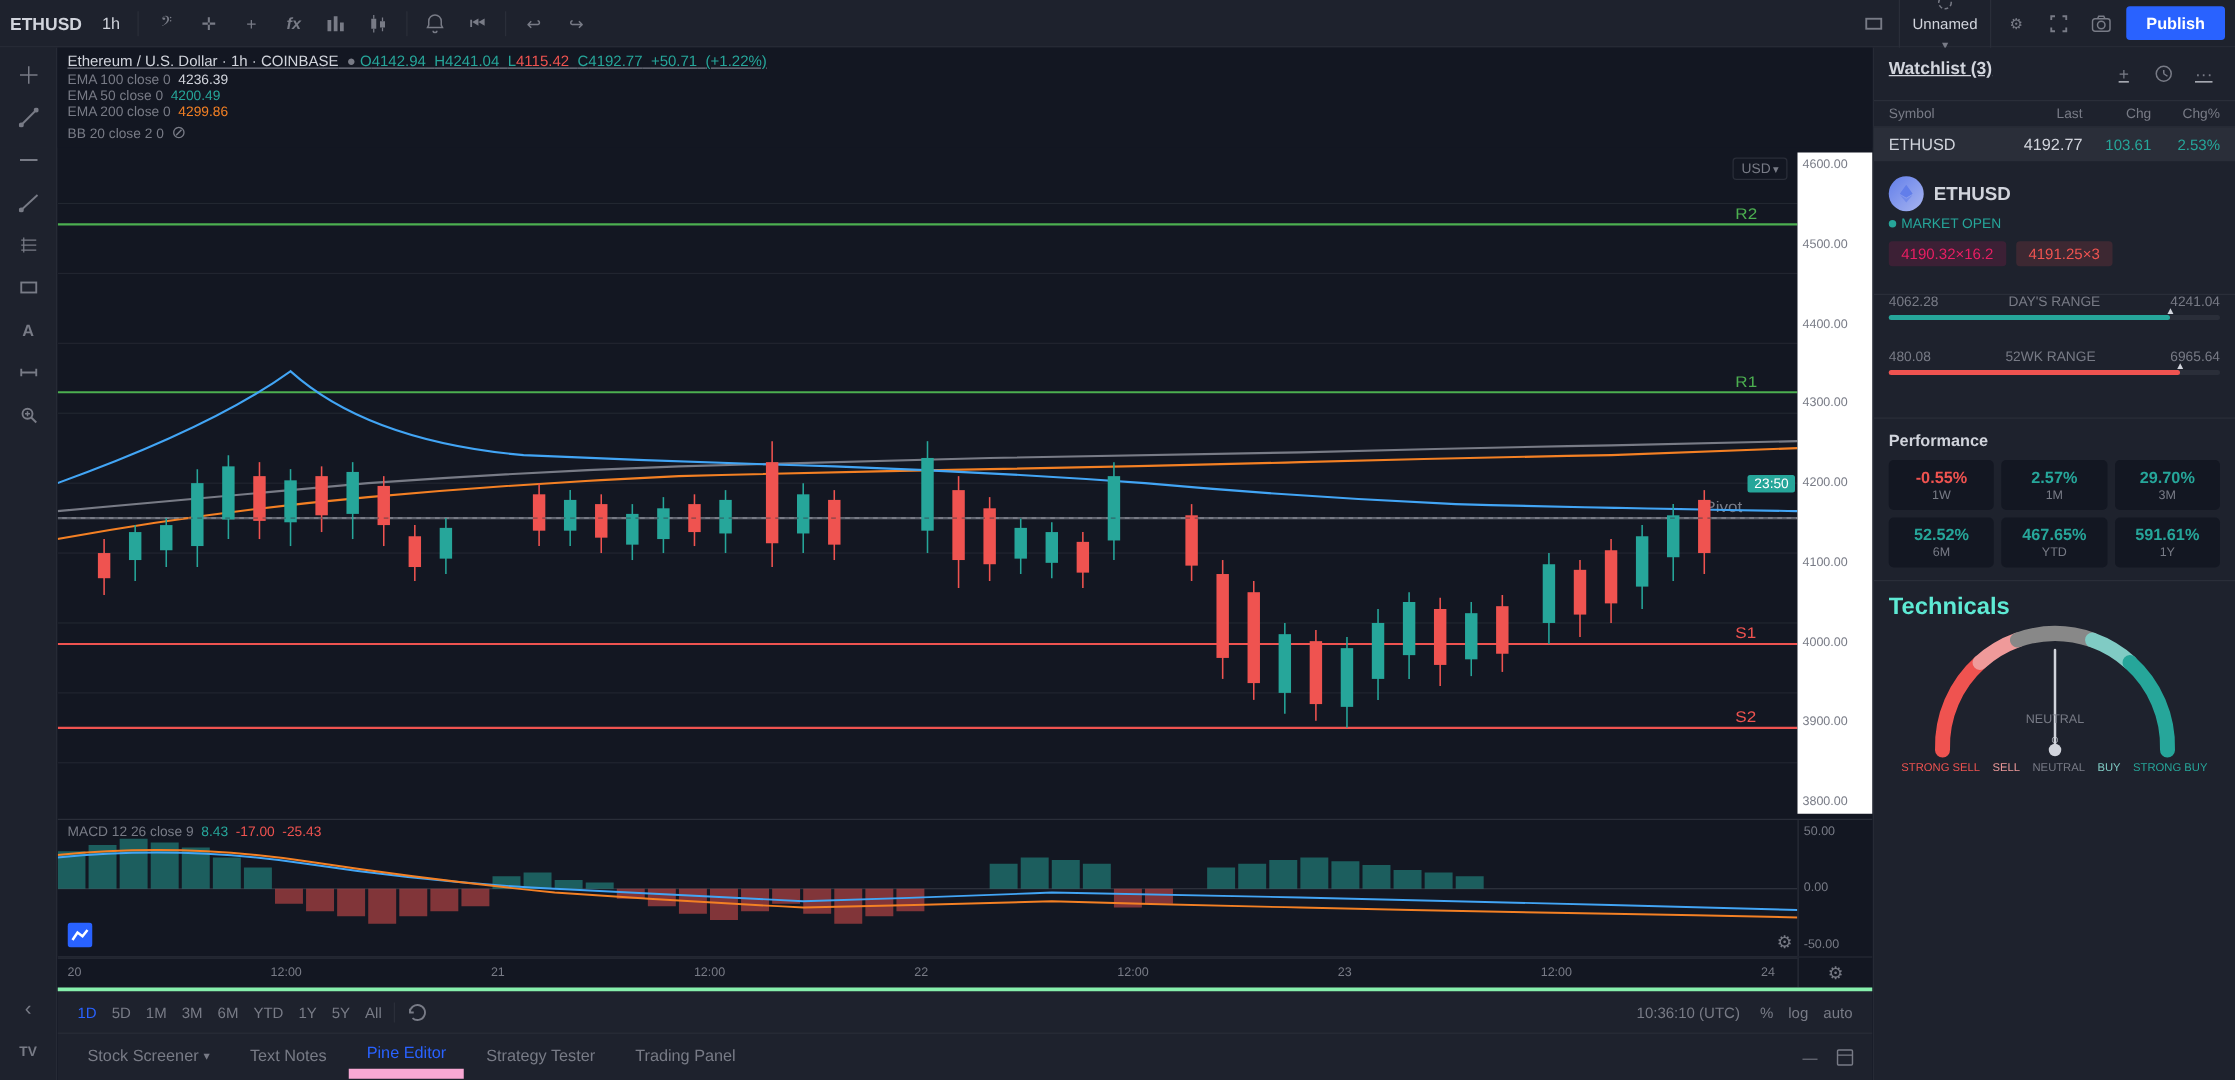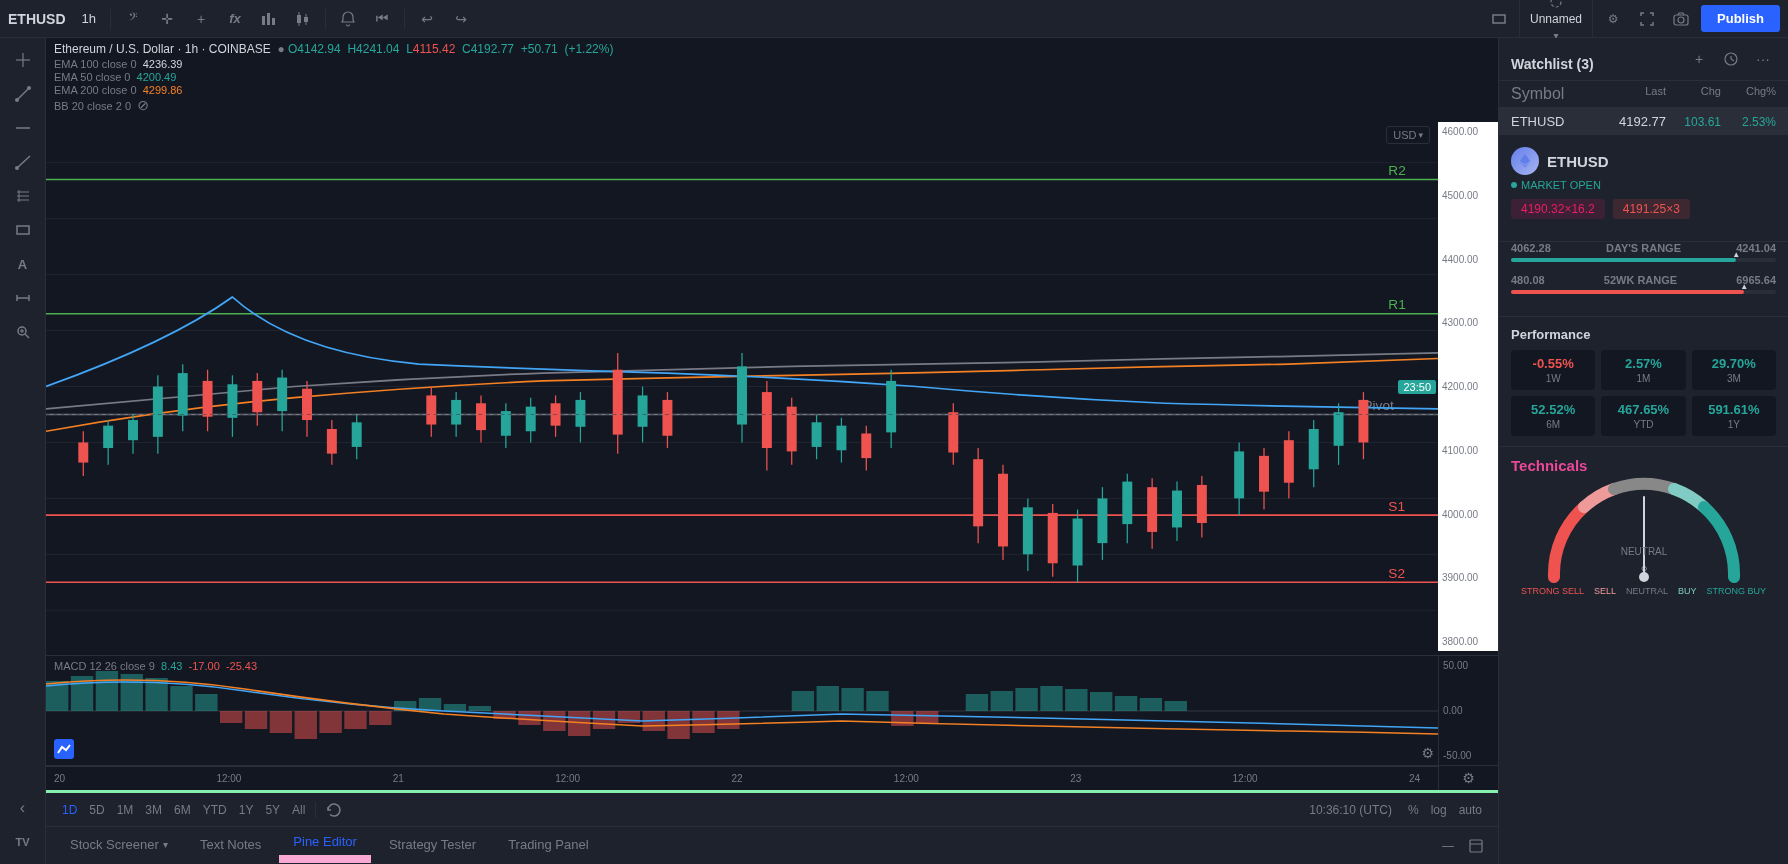--- a/index.html
+++ b/index.html
@@ -25,21 +25,21 @@
     .left-toolbar {
       width: 46px; background: #1e222d; border-right: 1px solid #2a2e39; display: flex; flex-direction: column; align-items: center; padding: 6px 0; gap: 2px; flex-shrink: 0;
     }
     .left-tool { width: 32px; height: 32px; display: flex; align-items: center; justify-content: center; cursor: pointer; border-radius: 3px; color: #787b86; font-size: 15px; }
 
     
     .chart-container { flex: 1; display: flex; flex-direction: column; position: relative; background: #131722; overflow: hidden; }
 
     
     .chart-header { padding: 4px 8px; background: #131722; flex-shrink: 0; }
-    .chart-title { font-size: 12px; color: #787b86; margin-bottom: 2px; }
+    .chart-title { font-size: 12px; color: #787b86; margin-bottom: 2px; text-decoration: underline; }
     .chart-title span.sym { color: #d1d4dc; font-weight: 500; }
     .ohlc-change { color: #26a69a; }
     .indicator-row { font-size: 11px; color: #787b86; margin-bottom: 1px; }
     .indicator-val { color: #d1d4dc; }
     .indicator-val.teal { color: #26a69a; }
     .indicator-val.orange { color: #f48024; }
     .chart-svg { width: 100%; height: 100%; }
 
     
     .macd-panel { height: 110px; position: relative; border-top: 1px solid #2a2e39; display: flex; flex-shrink: 0; }
@@ -62,28 +62,28 @@
     
     .bottom-tabs { height: 38px; background: #1e222d; border-top: 1px solid #2a2e39; display: flex; align-items: center; padding: 0 10px; gap: 4px; flex-shrink: 0; }
     .bottom-tab { padding: 6px 14px; cursor: pointer; font-size: 13px; color: #787b86; border-bottom: 2px solid transparent; display: flex; align-items: center; gap: 4px; }
     .bottom-tab.active { color: #2962ff; border-bottom: 8px solid #f9a8d4; }
     .bottom-tab-dd { font-size: 10px; color: #787b86; }
     .tab-min-btn { margin-left: auto; width: 24px; height: 24px; display: flex; align-items: center; justify-content: center; cursor: pointer; color: #787b86; border-radius: 3px; }
     .tab-expand-btn { width: 24px; height: 24px; display: flex; align-items: center; justify-content: center; cursor: pointer; color: #787b86; border-radius: 3px; }
 
     
     .right-panel { width: 290px; background: #1e222d; border-left: 1px solid #2a2e39; display: flex; flex-direction: column; flex-shrink: 0; overflow: hidden; }
-    .rp-header { display: flex; align-items: flex-end; padding: 8px 12px; border-bottom: 1px solid #2a2e39; gap: 6px; }
+    .rp-header { display: flex; align-items: flex-start; padding: 8px 12px; border-bottom: 1px solid #2a2e39; gap: 6px; text-decoration: underline; }
     .rp-title { font-size: 14px; font-weight: 600; color: #d1d4dc; flex: 1; }
     .rp-icon-btn { width: 26px; height: 26px; display: flex; align-items: center; justify-content: center; cursor: pointer; color: #787b86; border-radius: 3px; font-size: 14px; }
 
     
     .watchlist-table { width: 100%; }
     .wt-header { display: flex; padding: 4px 12px; border-bottom: 1px solid #2a2e39; }
-    .wt-col-sym { flex: 1; font-size: 16px; color: #787b86; }
+    .wt-col-sym { flex: 1; font-size: 11px; color: #787b86; }
     .wt-col-last { width: 70px; text-align: right; font-size: 11px; color: #787b86; }
     .wt-col-chg { width: 55px; text-align: right; font-size: 11px; color: #787b86; }
     .wt-col-chgpct { width: 55px; text-align: right; font-size: 11px; color: #787b86; }
     .wt-row { display: flex; align-items: center; padding: 6px 12px; cursor: pointer; }
     .wt-row.selected { background: #2a2e39; }
     .wt-sym { font-size: 13px; color: #d1d4dc; font-weight: 500; flex: 1; }
     .wt-last { width: 70px; text-align: right; font-size: 13px; color: #d1d4dc; }
     .wt-chg { width: 55px; text-align: right; font-size: 12px; }
     .wt-chgpct { width: 55px; text-align: right; font-size: 12px; }
     .pos { color: #26a69a; }
@@ -95,21 +95,21 @@
     .sd-name { font-size: 15px; font-weight: 600; color: #d1d4dc; }
     .sd-market { display: flex; align-items: center; gap: 4px; font-size: 11px; color: #26a69a; margin-bottom: 8px; }
     .sd-dot { width: 6px; height: 6px; border-radius: 50%; background: #26a69a; }
     .sd-bids { display: flex; gap: 8px; margin-bottom: 10px; }
     .sd-bid { padding: 3px 10px; border-radius: 3px; font-size: 12px; }
     .sd-bid.pink { background: rgba(233, 30, 99, 0.15); color: #e91e63; }
     .sd-bid.red { background: rgba(239, 83, 80, 0.15); color: #ef5350; }
 
     
     .range-section { padding: 0 12px 10px; border-bottom: 1px solid #2a2e39; }
-    .range-row { margin-bottom: 12px; font-weight: bold; }
+    .range-row { margin-bottom: 24px; }
     .range-label-row { display: flex; justify-content: space-between; font-size: 11px; color: #787b86; margin-bottom: 4px; }
     .range-bar { height: 4px; background: #2a2e39; border-radius: 2px; position: relative; }
     .range-fill { height: 4px; background: #26a69a; border-radius: 2px; position: relative; }
     .range-fill::after { content: '▲'; position: absolute; right: -4px; top: -8px; font-size: 8px; color: #d1d4dc; }
 
     
     .key-stats { padding: 10px 12px; border-bottom: 1px solid #2a2e39; }
     .ks-title { font-size: 13px; font-weight: 600; color: #d1d4dc; margin-bottom: 8px; }
     .ks-row { display: flex; justify-content: space-between; margin-bottom: 4px; font-size: 12px; }
     .ks-label { color: #787b86; }
@@ -120,21 +120,21 @@
     .perf-title { font-size: 13px; font-weight: 600; color: #d1d4dc; margin-bottom: 8px; }
     .perf-grid { display: grid; grid-template-columns: 1fr 1fr 1fr; gap: 6px; }
     .perf-cell { background: #131722; border-radius: 4px; padding: 6px 8px; text-align: center; }
     .perf-val { font-size: 13px; font-weight: 600; margin-bottom: 2px; }
     .perf-period { font-size: 10px; color: #787b86; }
     .perf-neg { color: #ef5350; }
     .perf-pos { color: #26a69a; }
 
     
     .technicals { padding: 10px 12px; }
-    .tech-title { font-size: 15px; font-weight: 600; color: #ec4899; margin-bottom: 8px; }
+    .tech-title { font-size: 19px; font-weight: 600; color: #5eead4; margin-bottom: 8px; }
     .gauge-container { display: flex; justify-content: center; align-items: center; position: relative; height: 100px; }
     .gauge-labels { display: flex; justify-content: space-between; font-size: 10px; color: #787b86; padding: 0 10px; margin-top: 4px; }
 
     
     .usd-btn { position: absolute; top: 8px; right: 68px; font-size: 11px; color: #787b86; background: transparent; border: 1px solid #2a2e39; border-radius: 3px; padding: 2px 6px; cursor: pointer; display: flex; align-items: center; gap: 2px; }
 
     .timestamp-badge { position: absolute; right: 62px; top: 50%; transform: translateY(-50%); background: #26a69a; color: #fff; font-size: 11px; padding: 1px 5px; border-radius: 2px; }
   </style>
 </head>
 <body>

